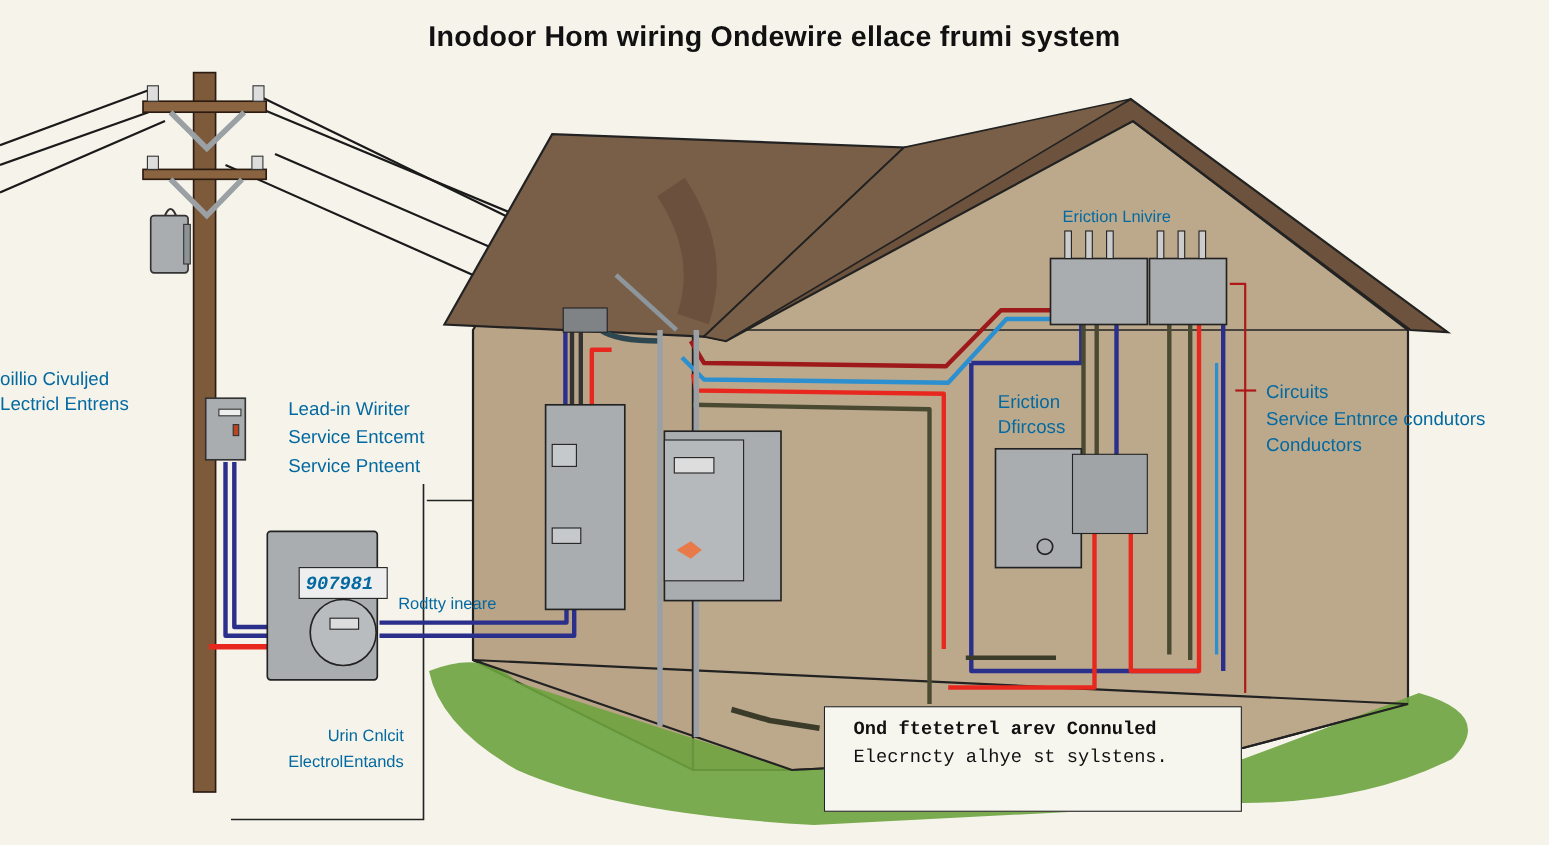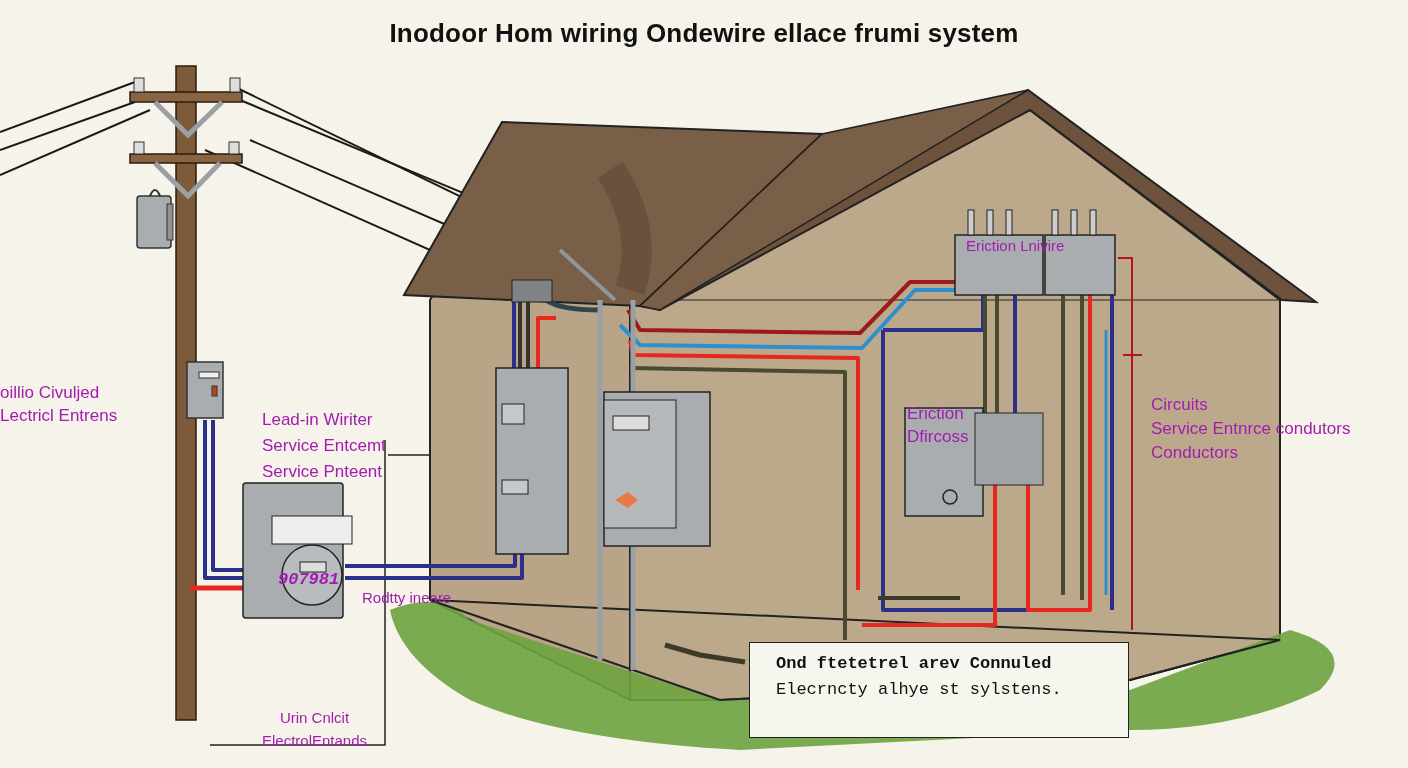--- a/index.html
+++ b/index.html
@@ -1,19 +1,19 @@
 <!DOCTYPE html>
 <html><head>
 <meta charset="utf-8">
 <style>
   html, body { margin:0; padding:0; }
   body { width:1408px; height:768px; overflow:hidden; background:#f6f4ea; font-family:"Liberation Sans", sans-serif; position:relative; }
   #scene { position:absolute; left:0; top:0; }
   .title { position:absolute; left:0; width:1408px; top:18px; text-align:center; font-size:26px; font-weight:bold; color:#111; letter-spacing:0.2px; }
-  .lbl { position:absolute; font-size:17px; color:#a21caf; line-height:23px; white-space:nowrap;margin-top:48px; }
+  .lbl { position:absolute; font-size:17px; color:#0369a1; line-height:23px; white-space:nowrap; }
   .lbl-sm { font-size:15px; }
   .note-box { position:absolute; left:749px; top:642px; width:380px; height:96px; background:#f7f6ee; border:1.5px solid #222; box-sizing:border-box; padding:8px 0 0 26px;font-family:Liberation Mono, monospace; }
   .note-box div { font-size:17px; line-height:26px; color:#111; }
   .note-box .first { font-weight:bold; }
 </style>
 </head>
 <body>
 
 <svg id="scene" width="1408" height="768" viewBox="0 0 1408 768">
 
@@ -149,21 +149,21 @@
 <div class="lbl" style="left:262px;top:359px;line-height:26px;">
   <div>Lead-in Wiriter</div>
   <div>Service Entcemt</div>
   <div>Service Pnteent</div>
 </div>
 
 <div class="lbl" style="left:278px;top:520px;font-family:'Liberation Mono',monospace;font-weight:bold;font-style:italic;font-size:17px;">907981</div>
 
 <div class="lbl lbl-sm" style="left:362px;top:538px;">Rodtty ineare</div>
 
-<div class="lbl lbl-sm" style="left:262px;top:658px;text-align:center;">
+<div class="lbl lbl-sm" style="left:262px;top:658px;text-align:right;">
   <div>Urin Cnlcit</div>
   <div>ElectrolEntands</div>
 </div>
 
 <div class="lbl lbl-sm" style="left:966px;top:186px;">Eriction Lnivire</div>
 
 <div class="lbl" style="left:907px;top:354px;">
   <div>Eriction</div>
   <div>Dfircoss</div>
 </div>

